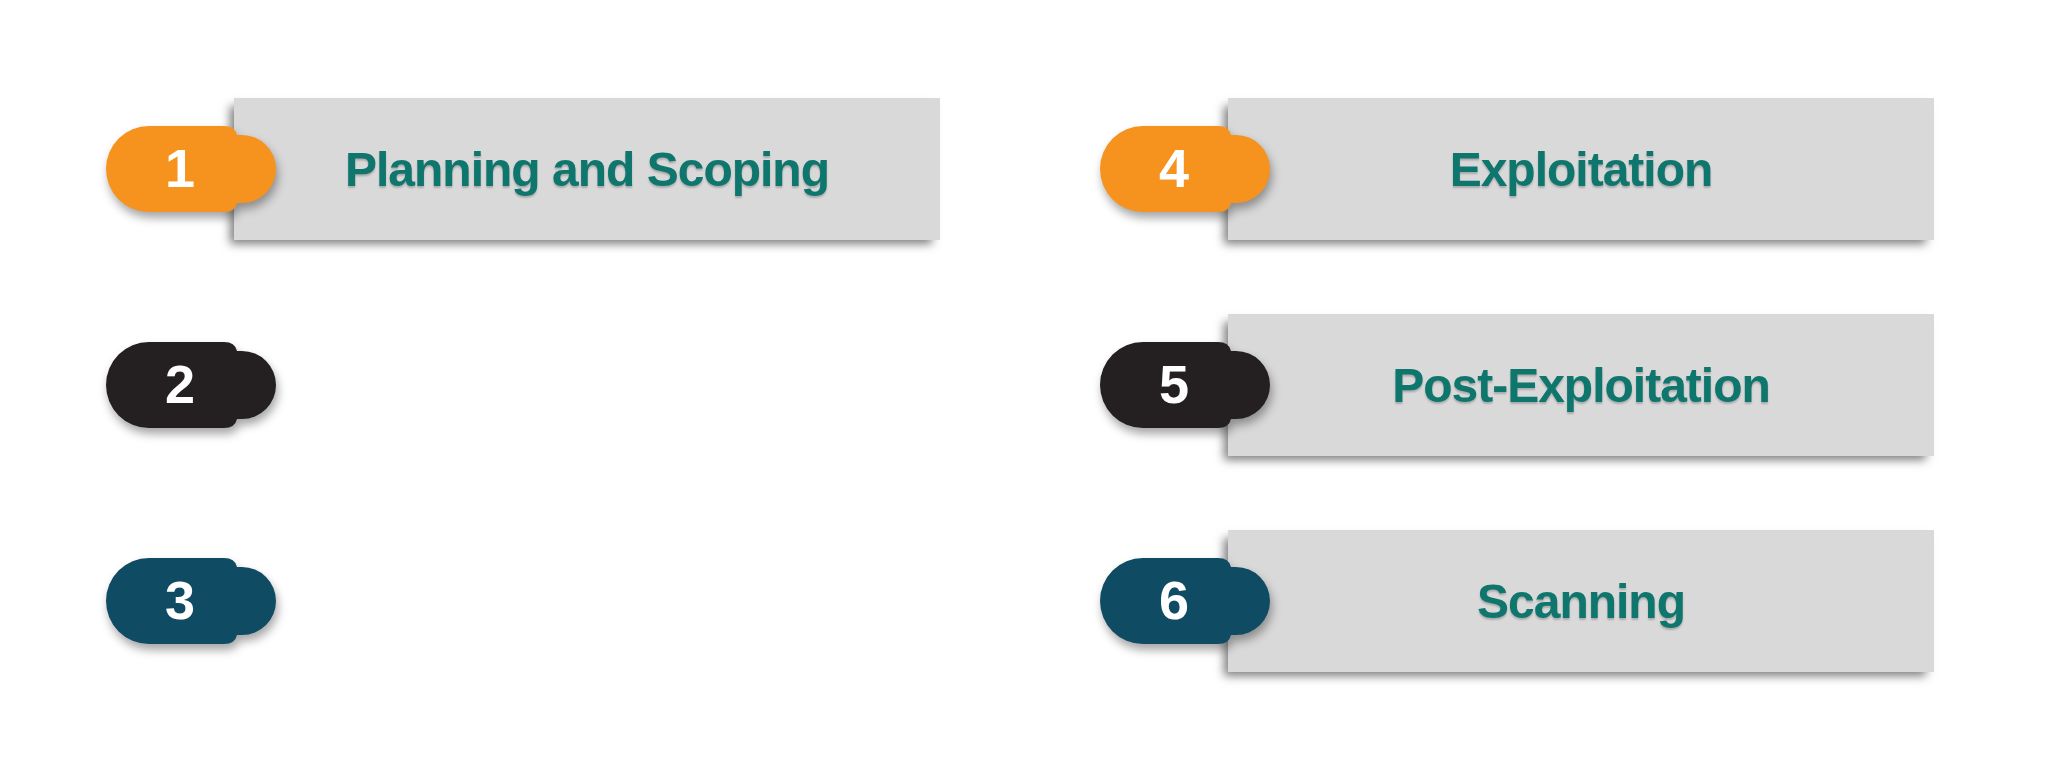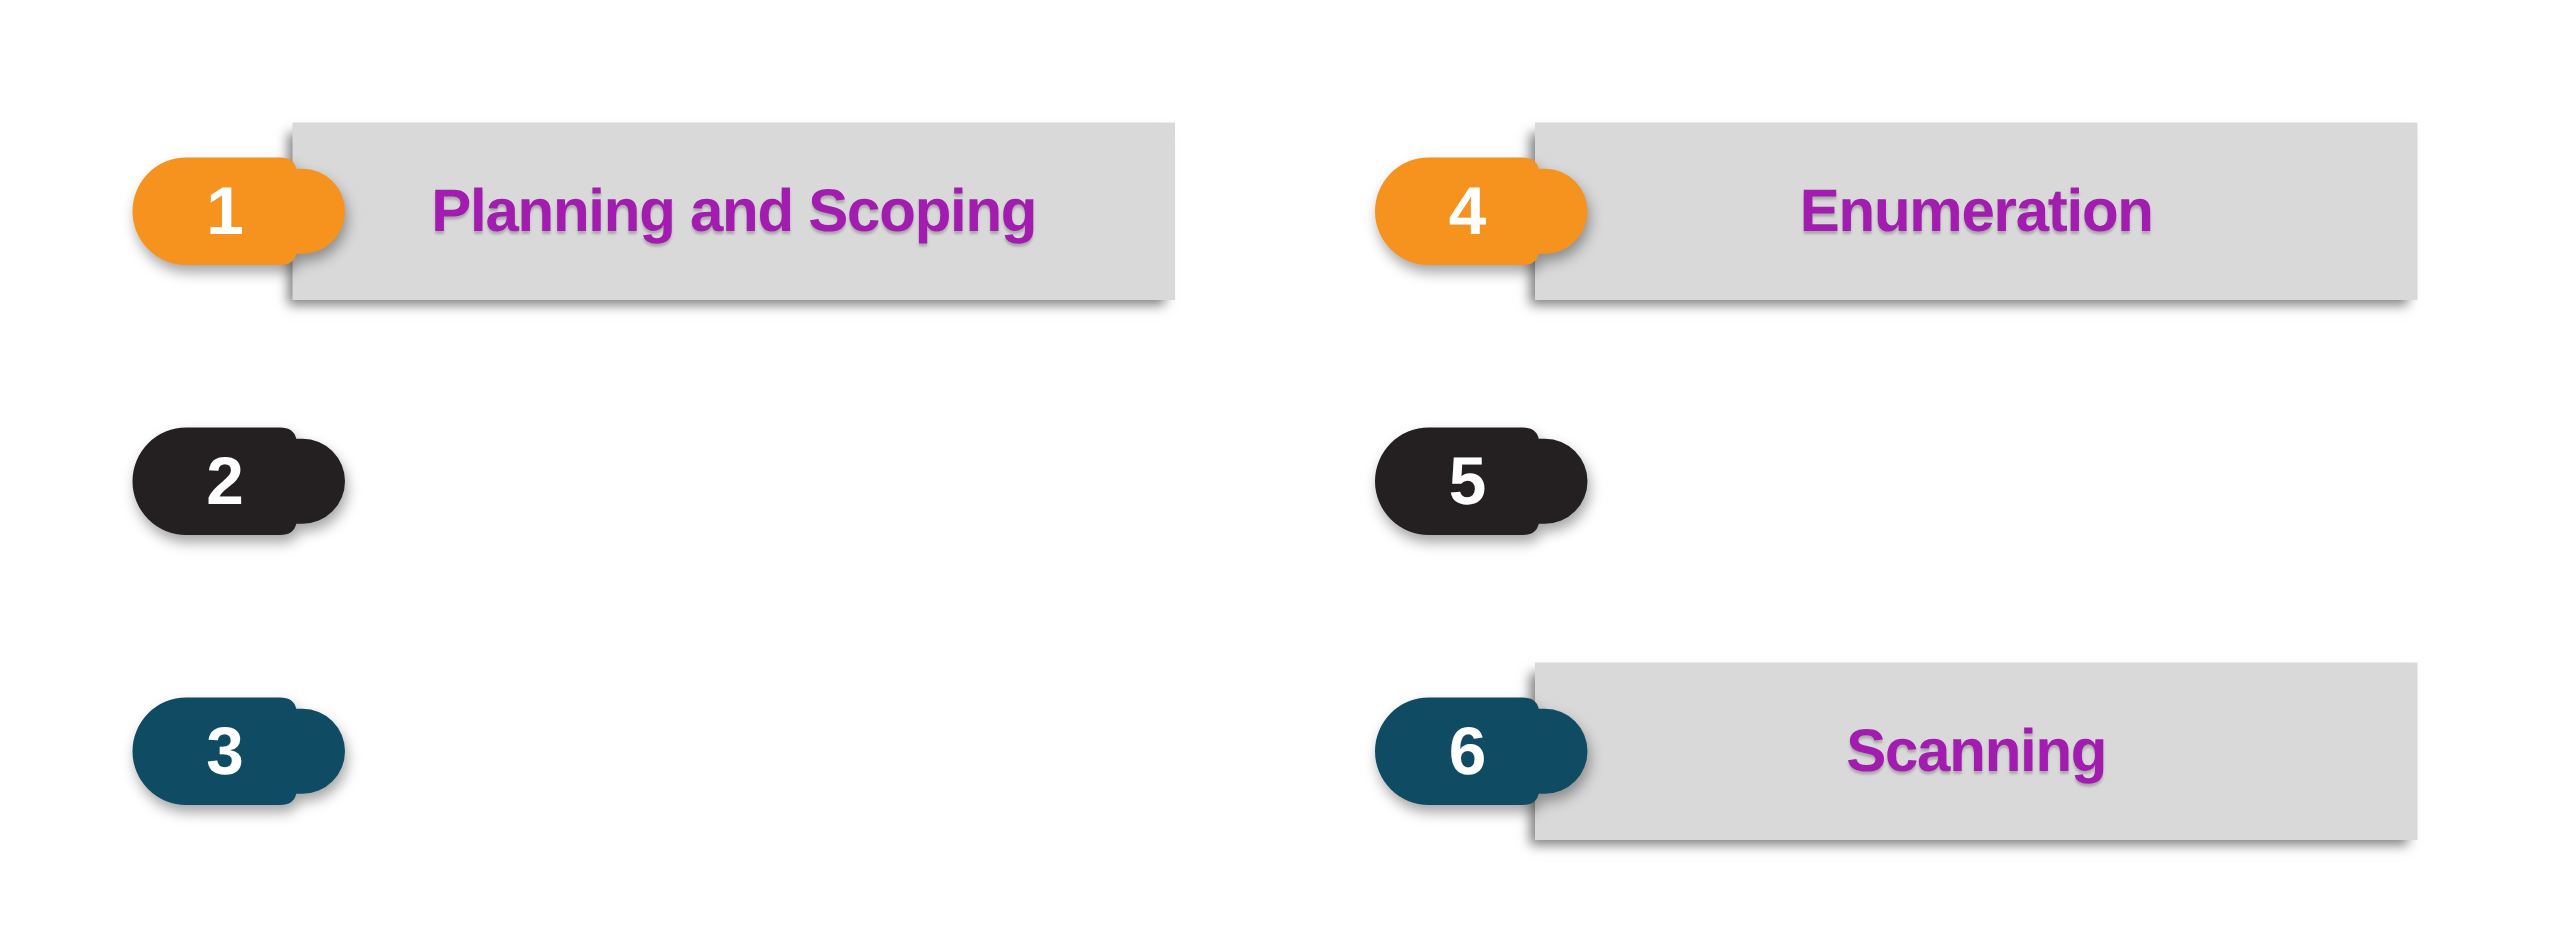--- a/index.html
+++ b/index.html
@@ -41,21 +41,21 @@
     box-shadow: -6px 6px 9px -2px rgba(0,0,0,0.5);
     display: flex;
     align-items: center;
     justify-content: center;
     z-index: 1;
   }
   .bar .label {
     font-size: 48px;
     font-weight: 700;
     letter-spacing: -1px;
-    color: #a21caf;
+    color: #0f766e;
     text-shadow: 0 2px 2px rgba(0,0,0,0.22);
     white-space: nowrap;
   }
   .badge {
     position: absolute;
     left: 0;
     top: 50%;
     transform: translateY(-50%);
     width: 172px;
     height: 88px;
@@ -95,29 +95,32 @@
 
   <div class="step">
     <svg class="badge" viewBox="0 0 172 88" xmlns="http://www.w3.org/2000/svg" aria-hidden="true">
       <path d="M 43 1 L 118 1 Q 129 1 131 10 L 136 10 A 34 34 0 0 1 136 78 L 131 78 Q 129 87 118 87 L 43 87 A 43 43 0 0 1 43 1 Z" fill="#0f4c64"></path>
       <text class="badge-num" x="74" y="62">3</text>
     </svg>
   </div>
 
   <div class="step">
     <div class="bar">
-      <span class="label">Enumeration</span>
+      <span class="label">Exploitation</span>
     </div>
     <svg class="badge" viewBox="0 0 172 88" xmlns="http://www.w3.org/2000/svg" aria-hidden="true">
       <path d="M 43 1 L 118 1 Q 129 1 131 10 L 136 10 A 34 34 0 0 1 136 78 L 131 78 Q 129 87 118 87 L 43 87 A 43 43 0 0 1 43 1 Z" fill="#f6921e"></path>
       <text class="badge-num" x="74" y="62">4</text>
     </svg>
   </div>
 
   <div class="step">
+    <div class="bar">
+      <span class="label">Post-Exploitation</span>
+    </div>
     <svg class="badge" viewBox="0 0 172 88" xmlns="http://www.w3.org/2000/svg" aria-hidden="true">
       <path d="M 43 1 L 118 1 Q 129 1 131 10 L 136 10 A 34 34 0 0 1 136 78 L 131 78 Q 129 87 118 87 L 43 87 A 43 43 0 0 1 43 1 Z" fill="#242021"></path>
       <text class="badge-num" x="74" y="62">5</text>
     </svg>
   </div>
 
   <div class="step">
     <div class="bar">
       <span class="label">Scanning</span>
     </div>

